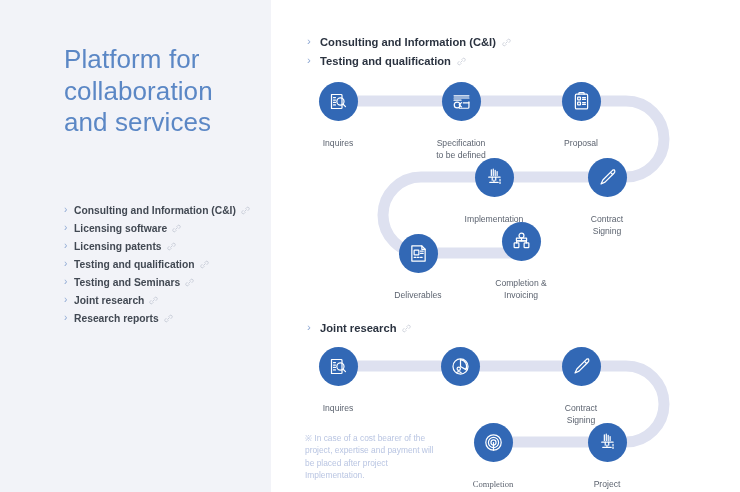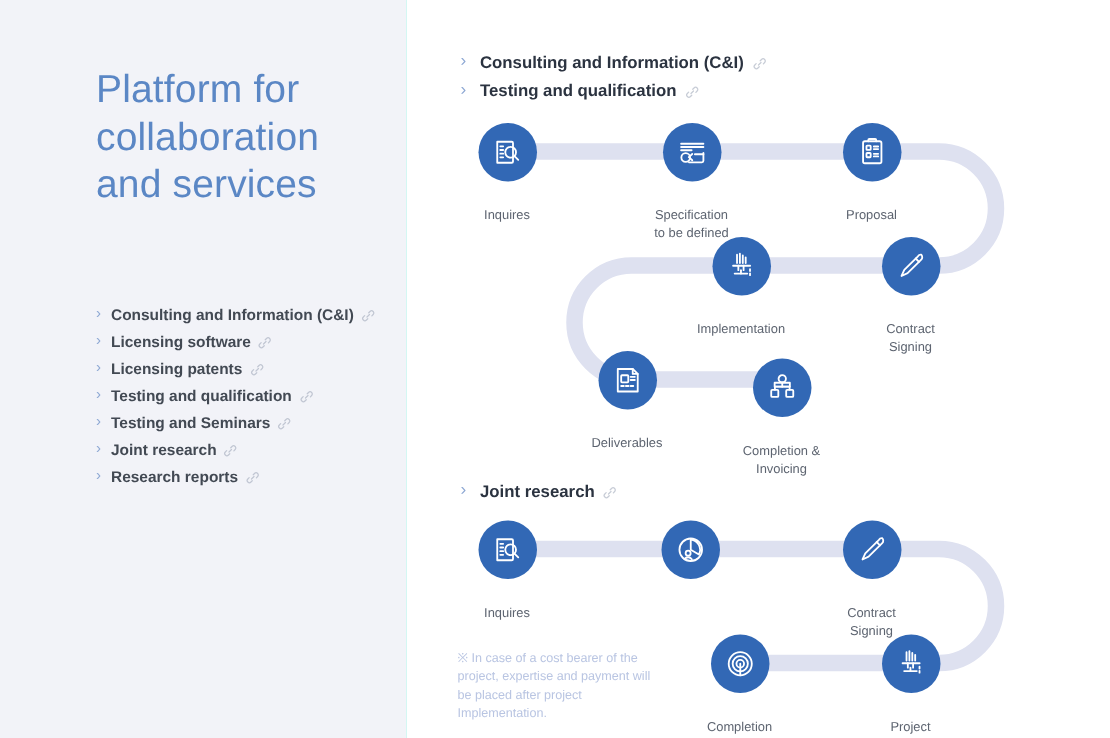--- a/index.html
+++ b/index.html
@@ -9,21 +9,21 @@
     height: 492px;
     overflow: hidden;
     background: #ffffff;
     font-family: "Liberation Sans", sans-serif;
   }
 
   #page {
     position: relative;
     width: 740px;
     height: 492px;
-    background: #5eead4;
+    background: #0f766e;
   }
 
   
   #sidebar {
     position: absolute;
     left: 0; top: 0;
     width: 271px;
     height: 492px;
     background: #f2f3f8;
   }
@@ -407,21 +407,21 @@
           <path d="M9.4 11.6 v3.4 M13.4 11.6 v3.4"></path>
           <path d="M6.6 17.6 h9.6"></path>
           <path d="M11.4 15 v2.6"></path>
           <path d="M18.3 14.2 v1.4 M18.3 17.4 v1.4"></path>
         </g>
           </svg>
       </div>
       <div class="step-label">Implementation</div>
     </div>
 
-    <div class="step" style="left:250px; top:239px;">
+    <div class="step" style="left:250px; top:222px;">
       <div class="step-circle">
         <svg viewBox="0 0 24 24">
             <g fill="none" stroke="#ffffff" stroke-width="1.4" stroke-linecap="round" stroke-linejoin="round">
           <circle cx="12" cy="5.2" r="2.8"></circle>
           <path d="M12 8 v3.2"></path>
           <path d="M6.2 14.2 h11.6 M6.2 14.2 v-3 h11.6 v3" transform="translate(0,-3)"></path>
           <path d="M12 11.2 h-5.6 v2.4 M12 11.2 h5.6 v2.4"></path>
           <rect x="3.6" y="13.6" width="5.4" height="5.4" rx="0.8"></rect>
           <rect x="15" y="13.6" width="5.4" height="5.4" rx="0.8"></rect>
         </g>
@@ -496,21 +496,21 @@
           <path d="M6.6 17.6 h9.6"></path>
           <path d="M11.4 15 v2.6"></path>
           <path d="M18.3 14.2 v1.4 M18.3 17.4 v1.4"></path>
         </g>
           </svg>
       </div>
       <div class="step-label">Project
 Implementation</div>
     </div>
 
-    <div class="step" style="left:222px; top:423px;">
+    <div class="step" style="left:222px; top:423px;font-family:Liberation Serif, serif;">
       <div class="step-circle">
         <svg viewBox="0 0 24 24">
             <g fill="none" stroke="#ffffff" stroke-width="1.4" stroke-linecap="round" stroke-linejoin="round">
           <circle cx="12" cy="12" r="8.8"></circle>
           <circle cx="12" cy="12" r="5.8"></circle>
           <circle cx="12" cy="12" r="2.9"></circle>
           <path d="M12 12 v8.8"></path>
         </g>
           </svg>
       </div>

